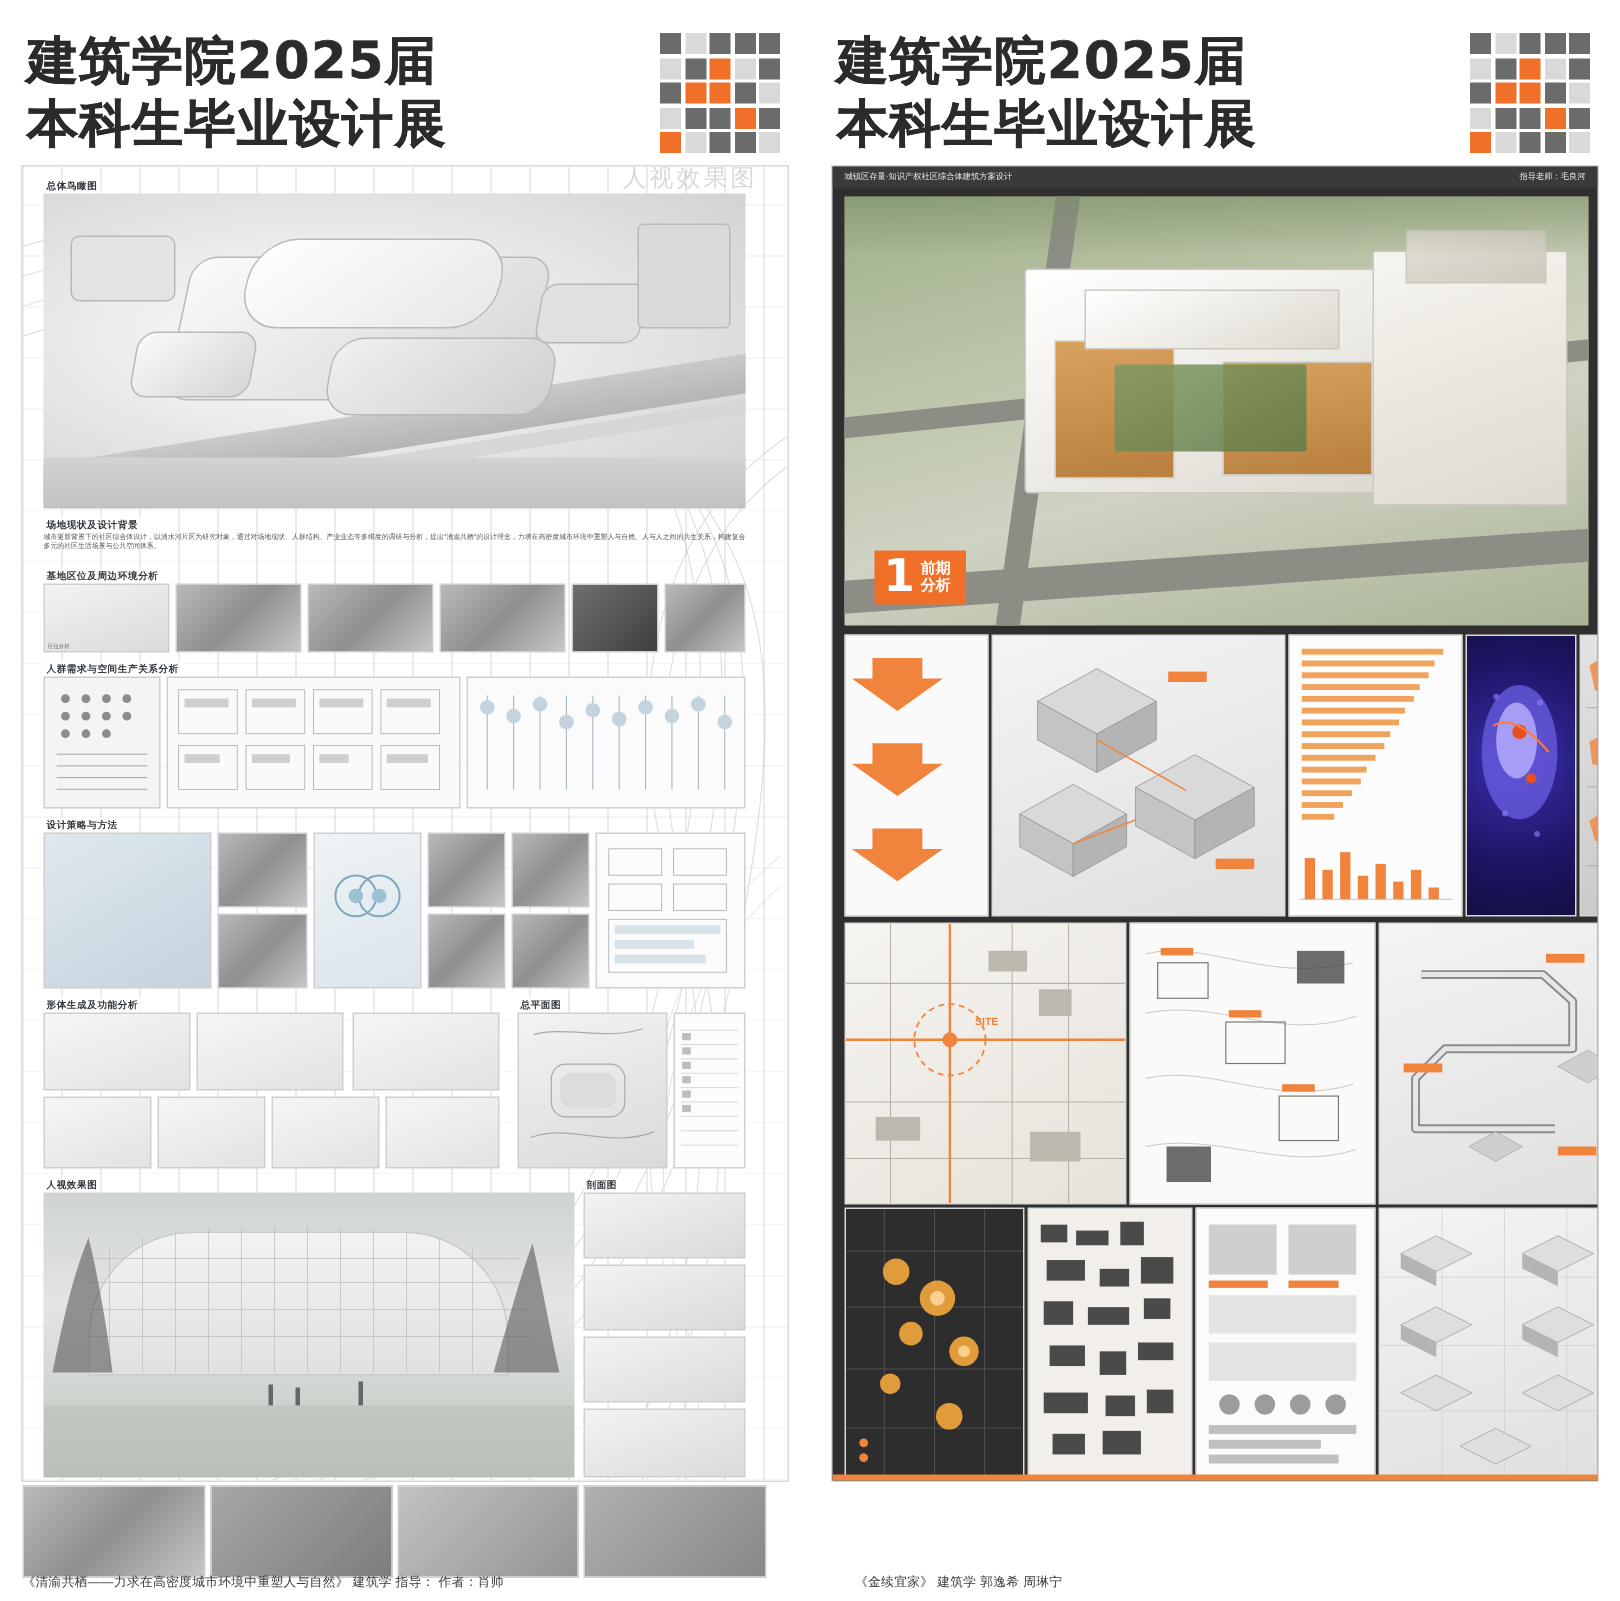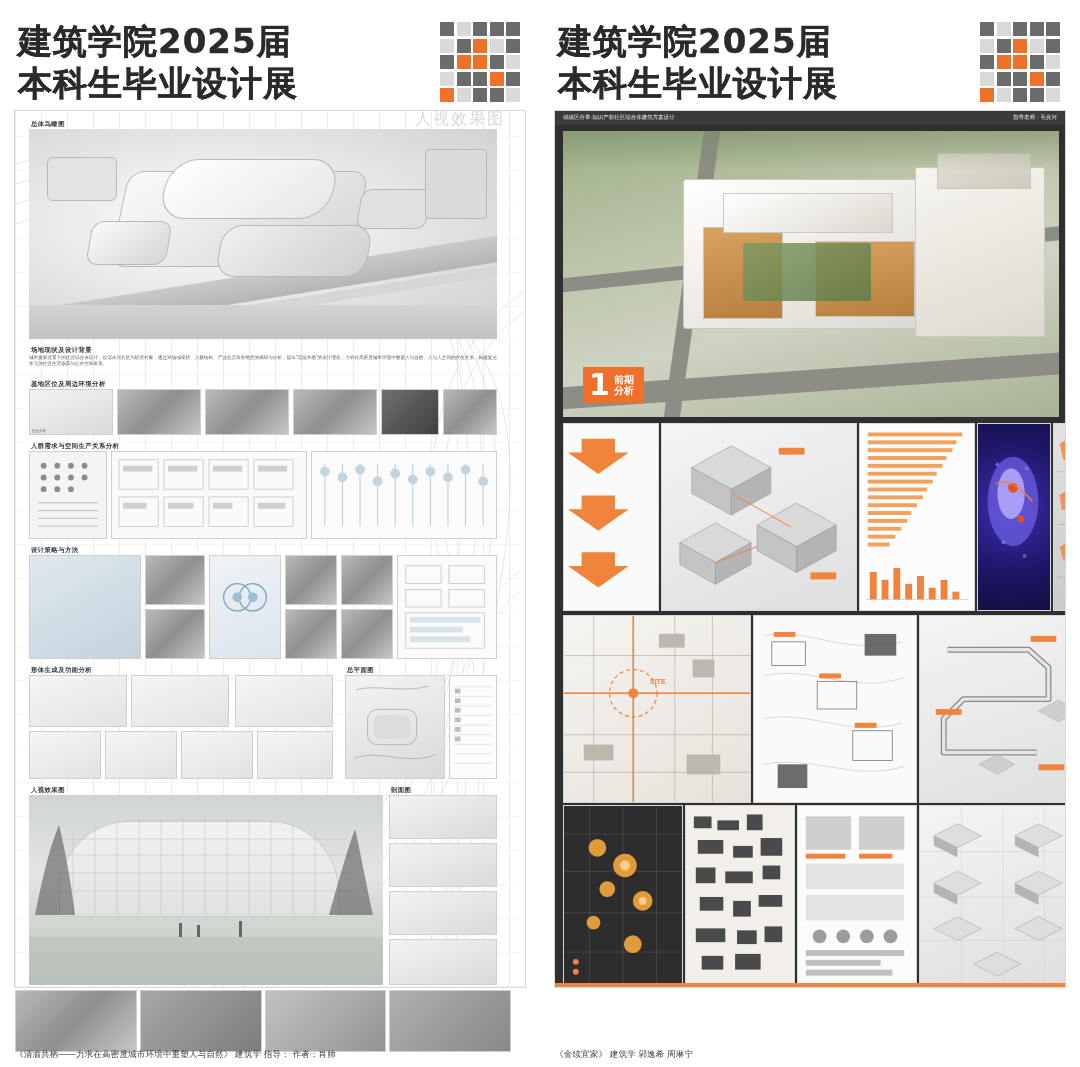--- a/index.html
+++ b/index.html
@@ -778,16 +778,16 @@
               <path d="M96 30 l24 12 v10 l-24 -12 z"></path>
             <path d="M14 78 l24 12 v10 l-24 -12 z"></path>
               <path d="M96 78 l24 12 v10 l-24 -12 z"></path>
           </g>
         </svg>
       </div>
 
       <div class="r-bar" style="left:0; bottom:0; width:100%; height:4px;"></div>
     </div>
 
-    <div class="caption" style="position:absolute; left:15px; bottom:6px;">《金续宜家》 建筑学  郭逸希 周琳宁</div>
+    <div class="caption" style="position:absolute; left:30px; bottom:6px;">《金续宜家》 建筑学  郭逸希 周琳宁</div>
   </div>
 
 </div>
 
 </body></html>

